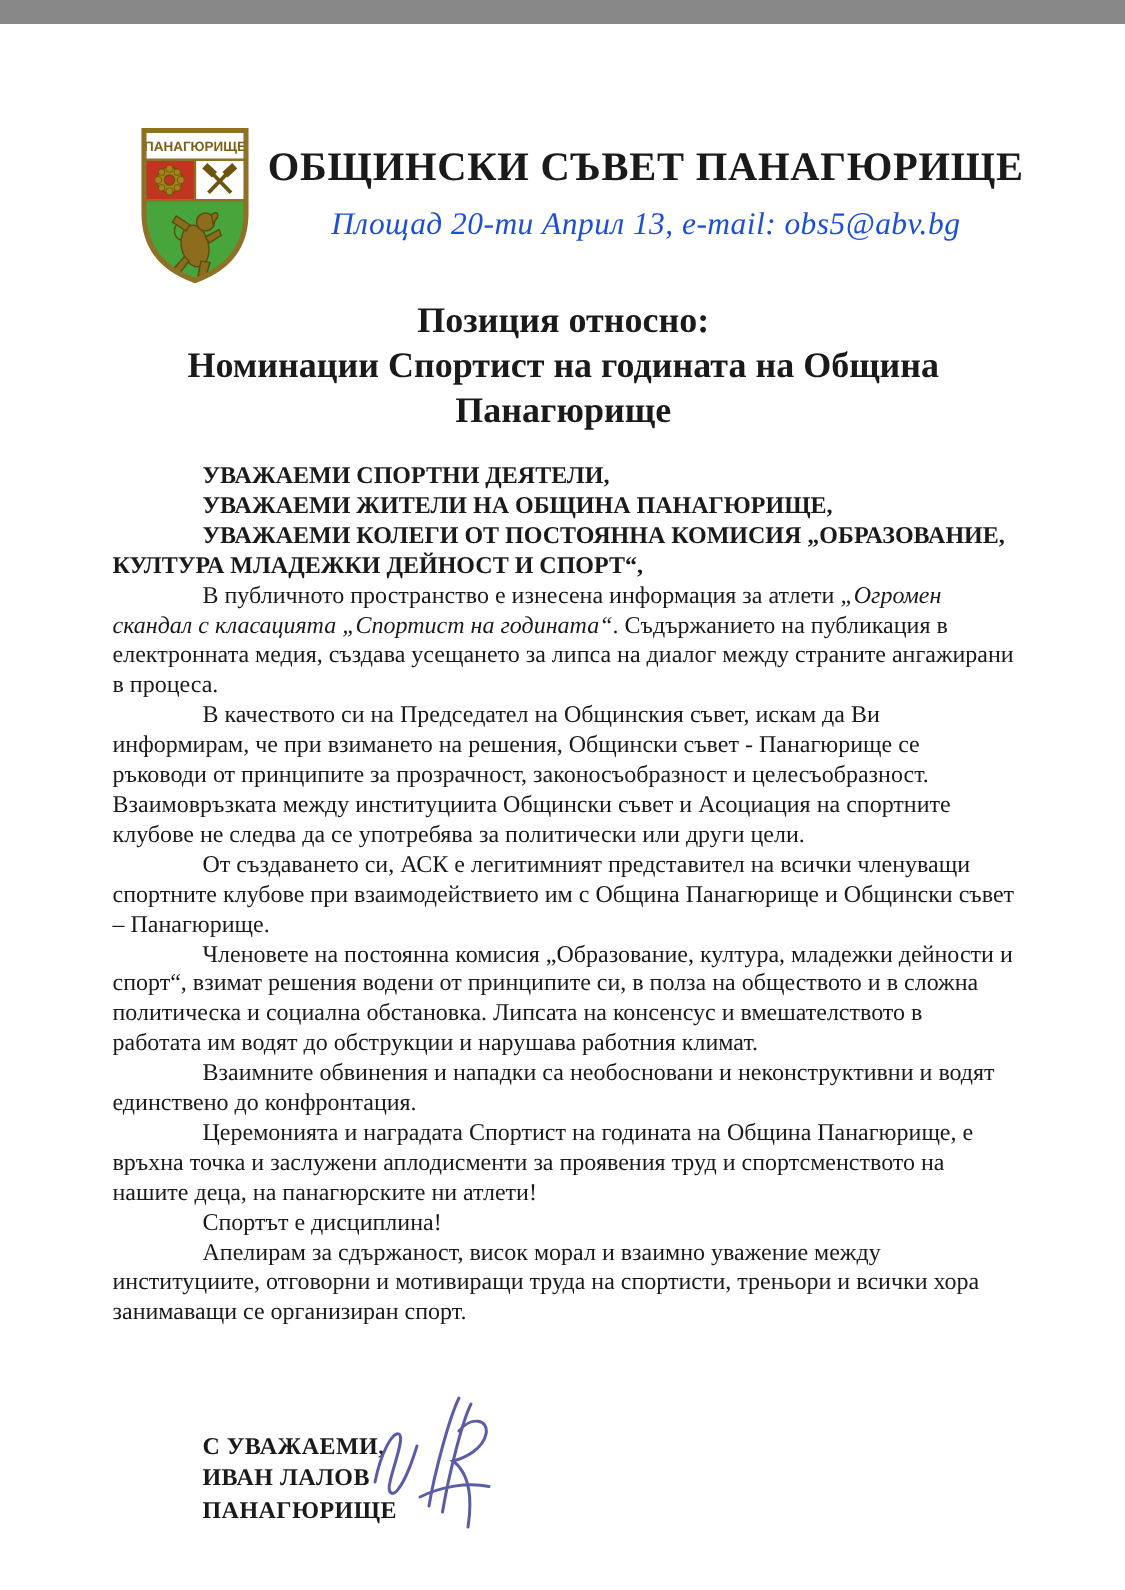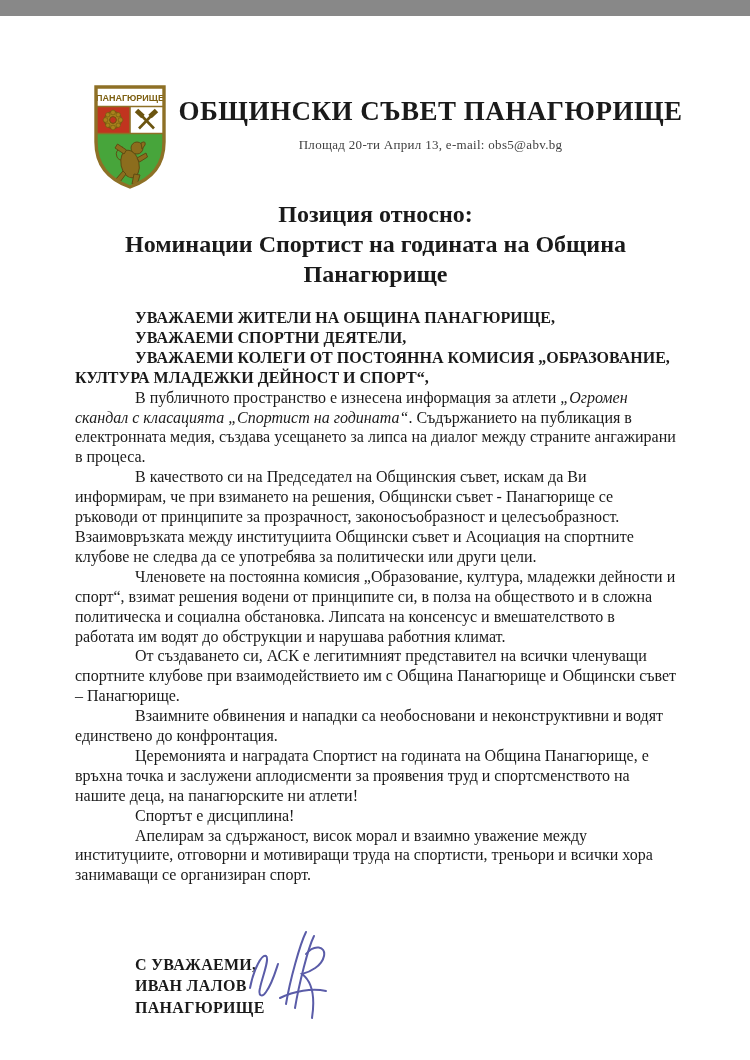--- a/index.html
+++ b/index.html
@@ -4,21 +4,21 @@
 <style>
   html,body{margin:0;padding:0;background:#888;}
   .page{
     position:relative;width:750px;height:1060px;margin:16px auto;
     background:#ffffff;overflow:hidden;color:#1a1a1a;
     font-family:"Liberation Serif","DejaVu Serif",serif;
   }
   .emblem{position:absolute;left:92px;top:67px;width:76px;height:108px;}
   .header-text{position:absolute;left:178px;top:80px;width:505px;text-align:center;}
   .org-name{font-size:27px;font-weight:bold;letter-spacing:.5px;white-space:nowrap;}
-  .address{font-size:13px;color:#404040;margin-top:10px;letter-spacing:.3px;}
+  .address{font-size:21px;color:#1d4ed8;margin-top:10px;letter-spacing:.3px;font-style:italic;}
   .doc-title{
     position:absolute;top:183px;left:75px;width:601px;text-align:center;
     font-size:24px;font-weight:bold;line-height:30px;
   }
   .body-text{position:absolute;top:292px;left:75px;width:603px;font-size:16px;line-height:19.9px;}
   .body-text p{margin:0;text-indent:60px;}
   .salute{font-weight:bold;}
   .it{font-style:italic;}
   .signature{
     position:absolute;left:135px;top:938px;
@@ -86,29 +86,29 @@
     </div>
   </div>
 
   <div class="doc-title">
     <div>Позиция относно:</div>
     <div>Номинации Спортист на годината на Община Панагюрище</div>
   </div>
 
   <div class="body-text">
     <div id="salutation">
+        <p class="salute">УВАЖАЕМИ СПОРТНИ ДЕЯТЕЛИ,</p>
         <p class="salute">УВАЖАЕМИ ЖИТЕЛИ НА ОБЩИНА ПАНАГЮРИЩЕ,</p>
-        <p class="salute">УВАЖАЕМИ СПОРТНИ ДЕЯТЕЛИ,</p>
         <p class="salute">УВАЖАЕМИ КОЛЕГИ ОТ ПОСТОЯННА КОМИСИЯ „ОБРАЗОВАНИЕ, КУЛТУРА МЛАДЕЖКИ ДЕЙНОСТ И СПОРТ“,</p>
       </div>
     <div id="paragraphs">
         <p><span>В публичното пространство е изнесена информация за атлети </span><span class="it">„Огромен скандал с класацията „Спортист на годината“</span><span>. Съдържанието на публикация в електронната медия, създава усещането за липса на диалог между страните ангажирани в процеса.</span></p>
         <p><span>В качеството си на Председател на Общинския съвет, искам да Ви информирам, че при взимането на решения, Общински съвет - Панагюрище се ръководи от принципите за прозрачност, законосъобразност и целесъобразност. Взаимовръзката между институциита Общински съвет и Асоциация на спортните клубове не следва да се употребява за политически или други цели.</span></p>
+        <p><span>От създаването си, АСК е легитимният представител на всички членуващи спортните клубове при взаимодействието им с Община Панагюрище и Общински съвет – Панагюрище.</span></p>
         <p><span>Членовете на постоянна комисия „Образование, култура, младежки дейности и спорт“, взимат решения водени от принципите си, в полза на обществото и в сложна политическа и социална обстановка. Липсата на консенсус и вмешателството в работата им водят до обструкции и нарушава работния климат.</span></p>
-        <p><span>От създаването си, АСК е легитимният представител на всички членуващи спортните клубове при взаимодействието им с Община Панагюрище и Общински съвет – Панагюрище.</span></p>
         <p><span>Взаимните обвинения и нападки са необосновани и неконструктивни и водят единствено до конфронтация.</span></p>
         <p><span>Церемонията и наградата Спортист на годината на Община Панагюрище, е връхна точка и заслужени аплодисменти за проявения труд и спортсменството на нашите деца, на панагюрските ни атлети!</span></p>
         <p><span>Спортът е дисциплина!</span></p>
         <p><span>Апелирам за сдържаност, висок морал и взаимно уважение между институциите, отговорни и мотивиращи труда на спортисти, треньори и всички хора занимаващи се организиран спорт.</span></p>
       </div>
   </div>
 
   <div class="signature" id="signature">
       <div>С УВАЖАЕМИ,</div>
       <div>ИВАН ЛАЛОВ</div>

